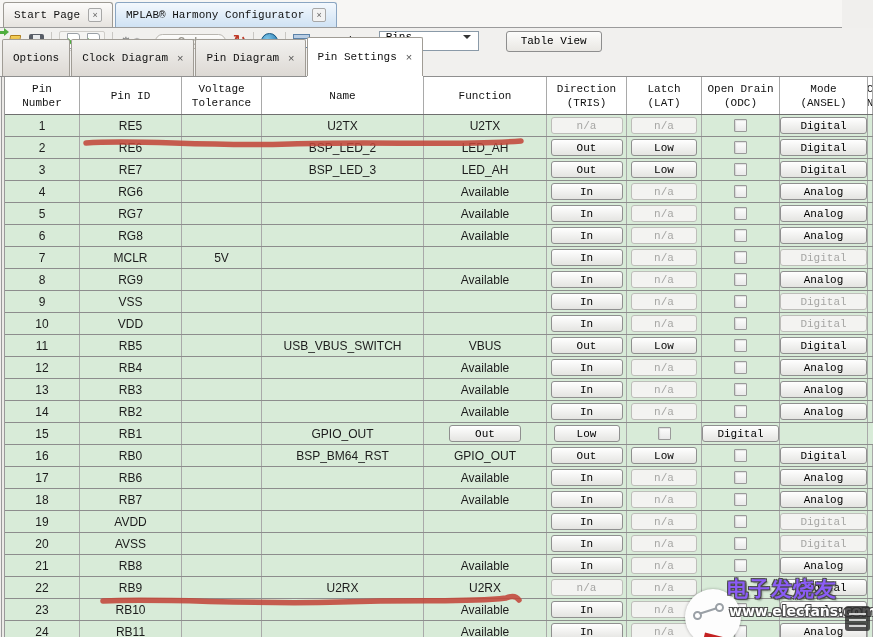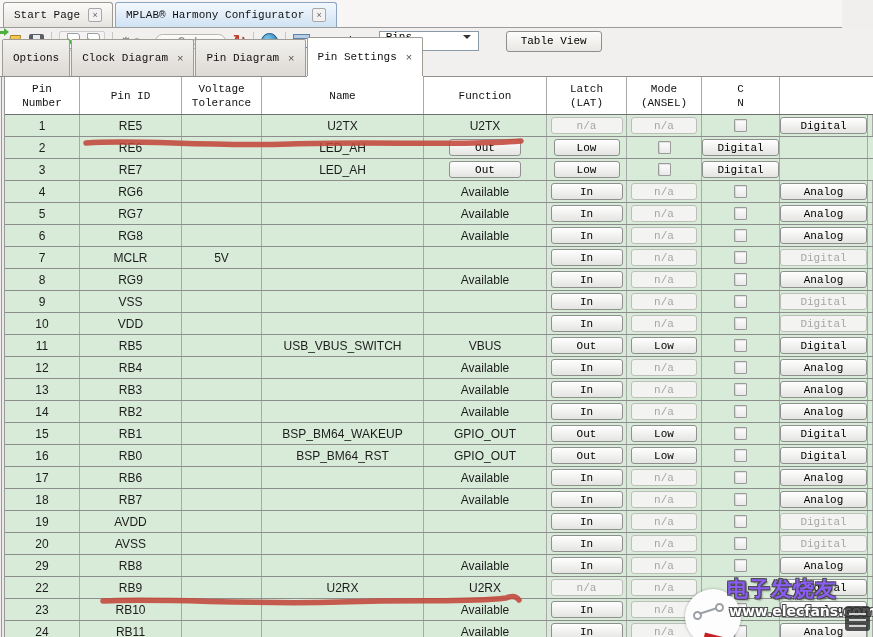--- a/index.html
+++ b/index.html
@@ -208,24 +208,32 @@
     <span class="h1">Voltage</span>
         <span class="h2">Tolerance</span>
   </div>
       <div class="hcell">
     <span class="h1">Name</span>
   </div>
       <div class="hcell">
     <span class="h1">Function</span>
   </div>
       <div class="hcell">
+    <span class="h1">Direction</span>
+        <span class="h2">(TRIS)</span>
+  </div>
+      <div class="hcell">
     <span class="h1">Latch</span>
         <span class="h2">(LAT)</span>
   </div>
       <div class="hcell">
+    <span class="h1">Open Drain</span>
+        <span class="h2">(ODC)</span>
+  </div>
+      <div class="hcell">
     <span class="h1">Mode</span>
         <span class="h2">(ANSEL)</span>
   </div>
       <div class="hcell">
     <span class="h1">C</span>
         <span class="h2">N</span>
   </div>
     </div>
   <div id="tbody">
       <div class="trow">
@@ -245,39 +253,41 @@
     </div>
     <div class="cell c-mode">
       <button class="btn">Digital</button>
     </div>
     <div class="cell c-part"></div>
   </div>
       <div class="trow">
     <div class="cell c-num">2</div>
     <div class="cell c-id">RE6</div>
     <div class="cell c-volt"></div>
+    <div class="cell c-name">BSP_LED_2</div>
     <div class="cell c-func">LED_AH</div>
     <div class="cell c-dir">
       <button class="btn">Out</button>
     </div>
     <div class="cell c-lat">
       <button class="btn">Low</button>
     </div>
     <div class="cell c-odc">
       <span class="checkbox"></span>
     </div>
     <div class="cell c-mode">
       <button class="btn">Digital</button>
     </div>
     <div class="cell c-part"></div>
   </div>
       <div class="trow">
     <div class="cell c-num">3</div>
     <div class="cell c-id">RE7</div>
     <div class="cell c-volt"></div>
+    <div class="cell c-name">BSP_LED_3</div>
     <div class="cell c-func">LED_AH</div>
     <div class="cell c-dir">
       <button class="btn">Out</button>
     </div>
     <div class="cell c-lat">
       <button class="btn">Low</button>
     </div>
     <div class="cell c-odc">
       <span class="checkbox"></span>
     </div>
@@ -503,21 +513,20 @@
     </div>
     <div class="cell c-mode">
       <button class="btn">Analog</button>
     </div>
     <div class="cell c-part"></div>
   </div>
       <div class="trow">
     <div class="cell c-num">15</div>
     <div class="cell c-id">RB1</div>
     <div class="cell c-volt"></div>
-    <div class="cell c-name">BSP_BM64_WAKEUP</div>
     <div class="cell c-func">GPIO_OUT</div>
     <div class="cell c-dir">
       <button class="btn">Out</button>
     </div>
     <div class="cell c-lat">
       <button class="btn">Low</button>
     </div>
     <div class="cell c-odc">
       <span class="checkbox"></span>
     </div>
@@ -620,21 +629,21 @@
     </div>
     <div class="cell c-odc">
       <span class="checkbox"></span>
     </div>
     <div class="cell c-mode">
       <button class="btn disabled">Digital</button>
     </div>
     <div class="cell c-part"></div>
   </div>
       <div class="trow">
-    <div class="cell c-num">29</div>
+    <div class="cell c-num">21</div>
     <div class="cell c-id">RB8</div>
     <div class="cell c-volt"></div>
     <div class="cell c-name"></div>
     <div class="cell c-func">Available</div>
     <div class="cell c-dir">
       <button class="btn">In</button>
     </div>
     <div class="cell c-lat">
       <button class="btn disabled">n/a</button>
     </div>

